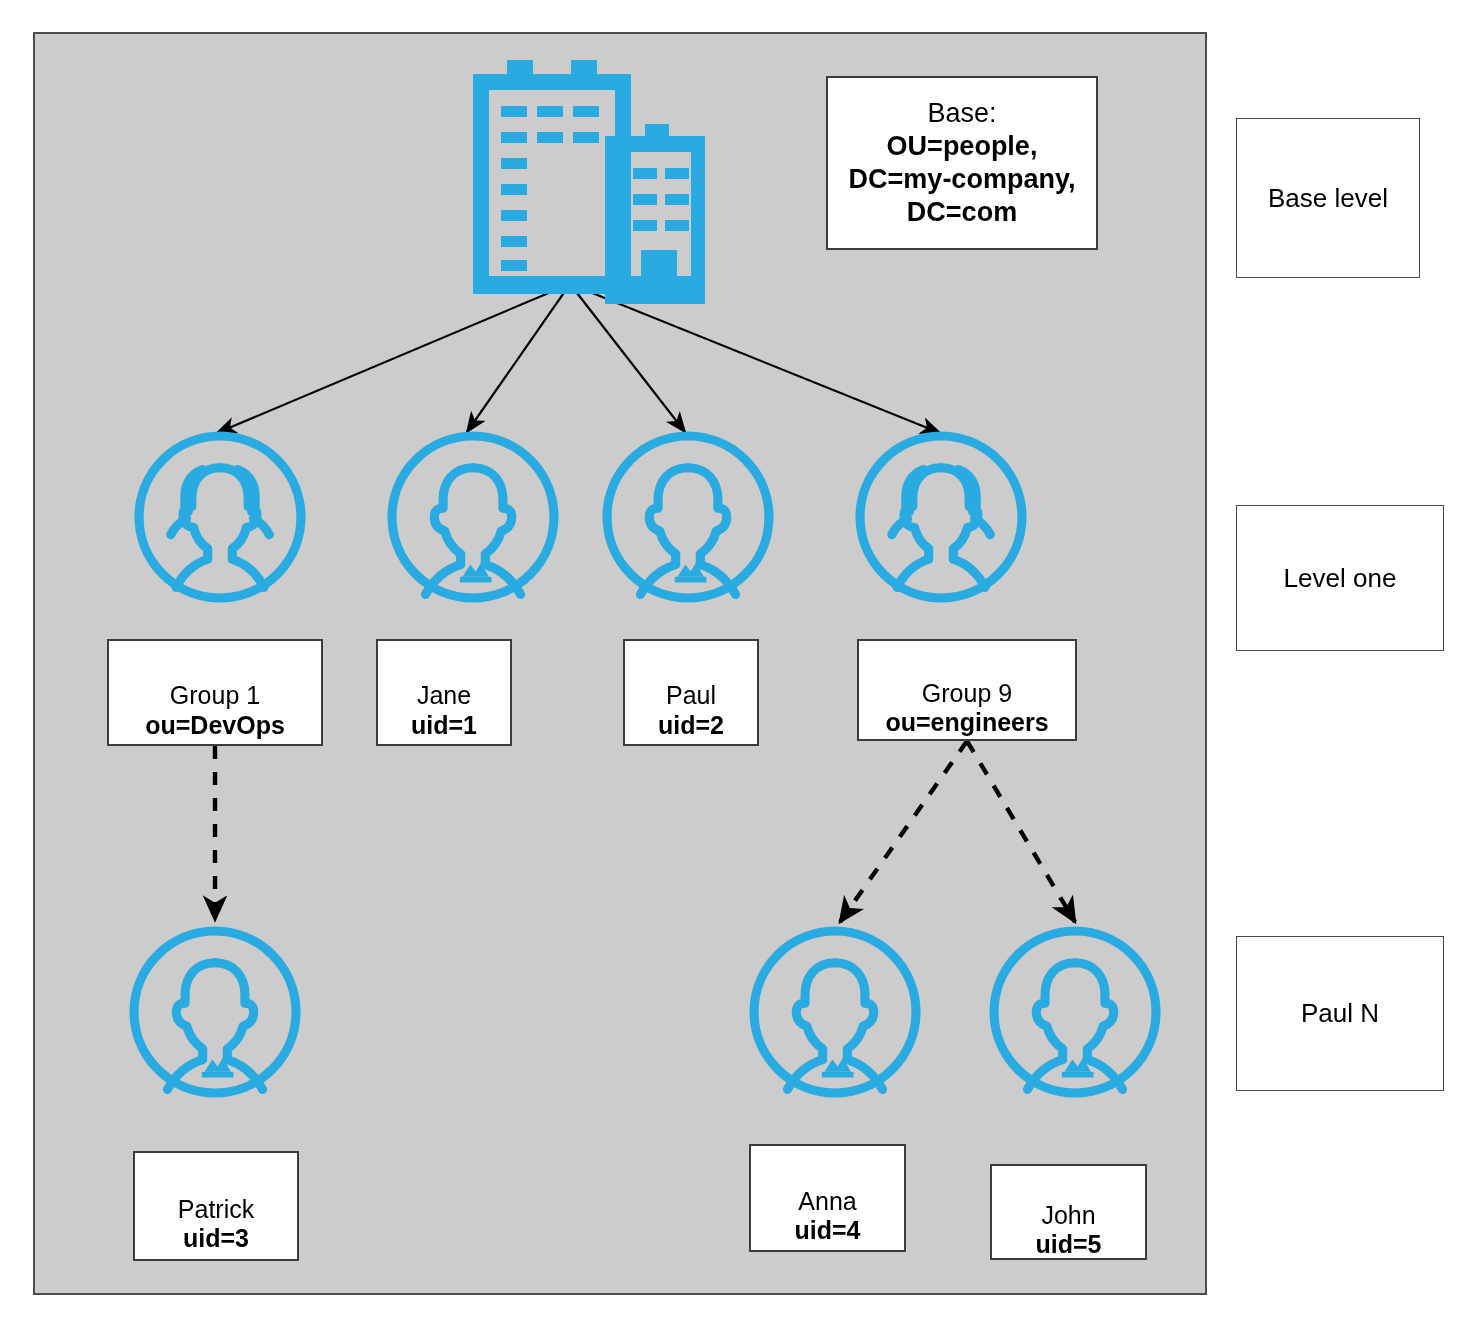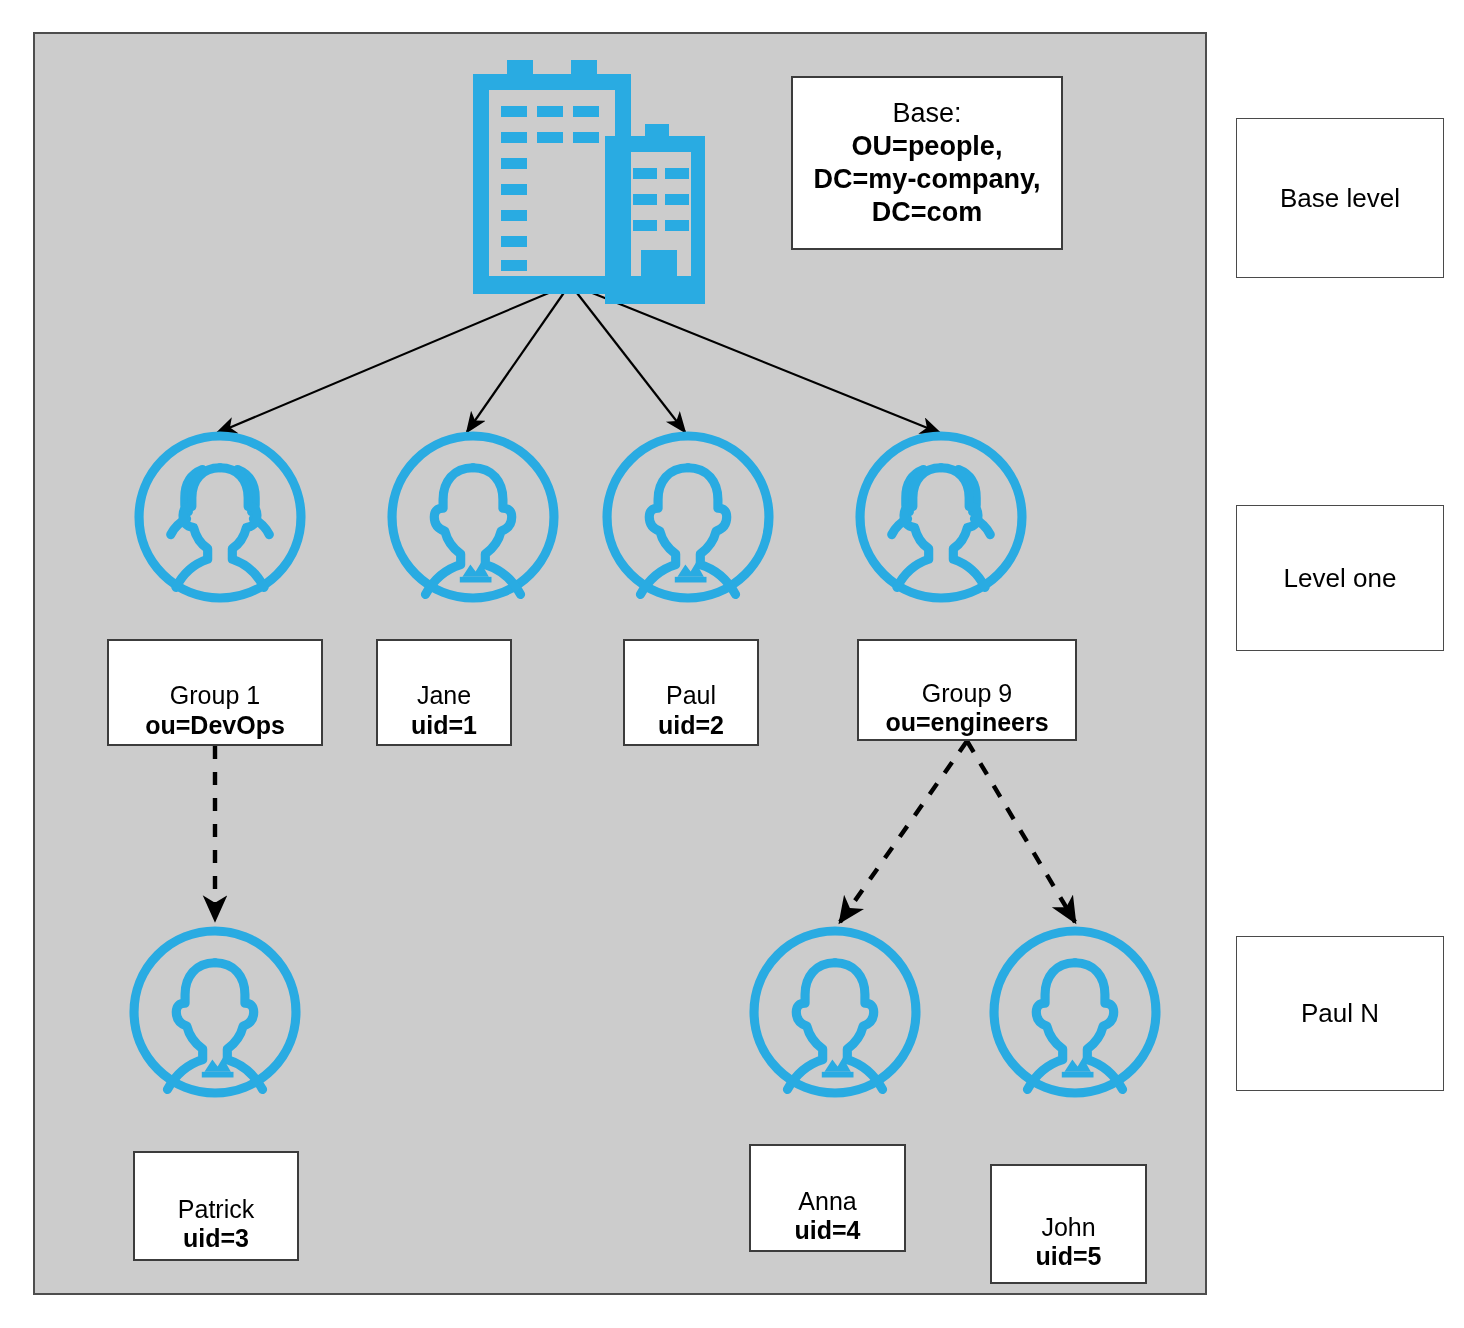--- a/index.html
+++ b/index.html
@@ -22,33 +22,33 @@
   }
   .box .l1{font-size:25px;font-weight:400;white-space:nowrap;margin-top:36px;}
   .box .l2{font-size:25px;font-weight:700;white-space:nowrap;}
   .level-box{
     position:absolute;background:#ffffff;border:1.5px solid #4a4a4a;
     box-sizing:border-box;display:flex;align-items:center;
     justify-content:center;font-size:26px;font-weight:400;
   }
   
   #base-box{
-    left:756px;top:42px;width:272px;height:174px;padding:17px 6px;
+    left:791px;top:42px;width:272px;height:174px;padding:17px 6px;
   }
   #base-box .bl{font-size:27px;line-height:1.22;white-space:nowrap;}
   #base-box .bl.b{font-weight:700;}
   
   .layer{position:absolute;left:0;top:0;width:1174px;height:1263px;
          pointer-events:none;overflow:visible;}
   .icon-wrap{position:absolute;}
 </style>
 </head>
 <body>
 
-<div class="level-box" style="left:1236px;top:118px;width:208px;height:160px;">
+<div class="level-box" style="left:1236px;top:118px;width:184px;height:160px;">
   <span>Base level</span>
 </div>
 <div class="level-box" style="left:1236px;top:505px;width:208px;height:146px;">
   <span>Level one</span>
 </div>
 <div class="level-box" style="left:1236px;top:936px;width:208px;height:155px;">
   <span>Paul N</span>
 </div>
 
 <div id="diagram-canvas">
@@ -233,18 +233,18 @@
   </div>
 
   <div class="box" style="left:98px;top:1117px;width:166px;height:110px;">
     <span class="l1">Patrick</span>
     <span class="l2">uid=3</span>
   </div>
   <div class="box" style="left:714px;top:1110px;width:157px;height:108px;">
     <span class="l1">Anna</span>
     <span class="l2">uid=4</span>
   </div>
-  <div class="box" style="left:955px;top:1130px;width:157px;height:120px;">
+  <div class="box" style="left:955px;top:1130px;width:157px;height:96px;">
     <span class="l1">John</span>
     <span class="l2">uid=5</span>
   </div>
 
 </div>
 
 </body></html>

